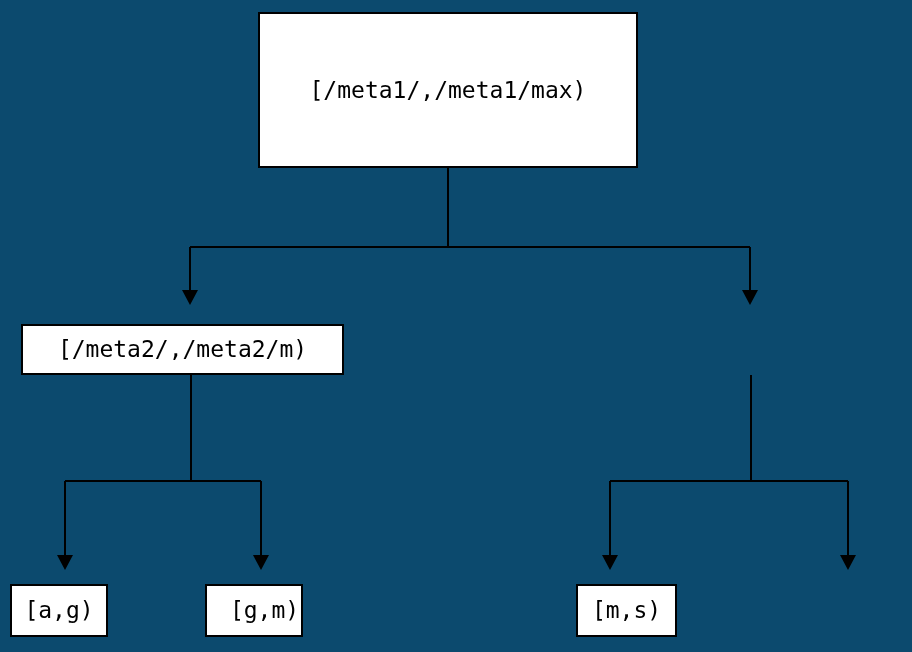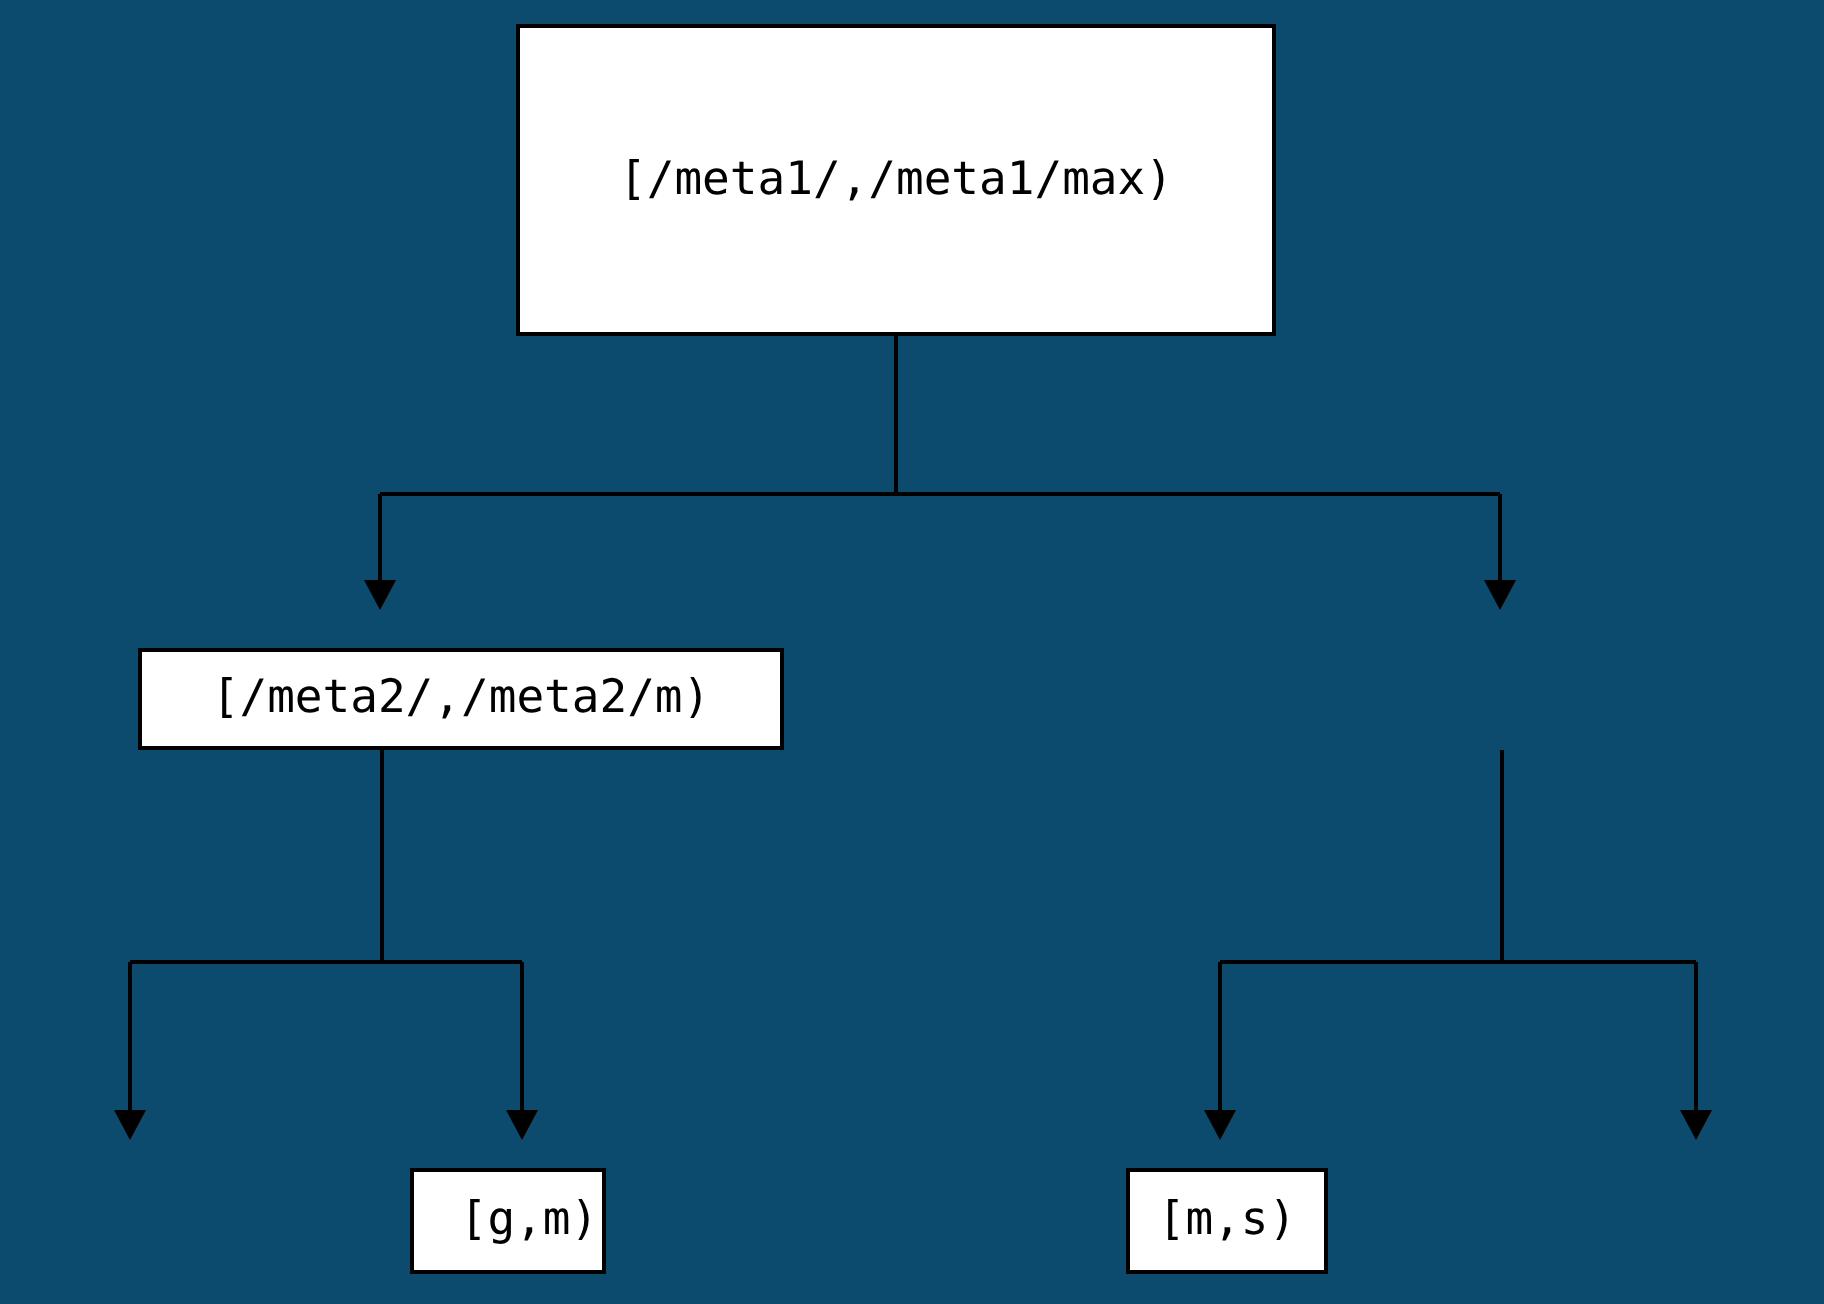--- a/index.html
+++ b/index.html
@@ -73,22 +73,23 @@
     <path class="edge-line" d="M 751 375 L 751 481"></path>
     <path class="edge-line" d="M 610 481 L 848 481"></path>
     <path class="edge-line" d="M 610 481 L 610 556"></path>
     <path class="edge-line" d="M 848 481 L 848 556"></path>
     <polygon class="arrow-head" points="602,555 618,555 610,570"></polygon>
     <polygon class="arrow-head" points="840,555 856,555 848,570"></polygon>
   </svg>
 
   <div class="node" id="node-root" style="left: 258px; top: 12px; width: 380px; height: 156px;">[/meta1/,/meta1/max)</div>
 
-  <div class="node" id="node-mid-left" style="left: 21px; top: 324px; width: 323px; height: 51px; margin-left: 48px;">[/meta2/,/meta2/m)</div>
+  <div class="node" id="node-mid-left" style="left: 21px; top: 324px; width: 323px; height: 51px;">[/meta2/,/meta2/m)</div>
 
 
+  <div class="node" id="node-leaf-1" style="left: 10px; top: 584px; width: 98px; height: 53px;">[a,g)</div>
 
   <div class="node" id="node-leaf-2" style="left: 205px; top: 584px; width: 98px; height: 53px; padding-left: 21px;">[g,m)</div>
 
-  <div class="node" id="node-leaf-3" style="left: 563px; top: 584px; width: 101px; height: 53px; text-align: center;">[m,s)</div>
+  <div class="node" id="node-leaf-3" style="left: 576px; top: 584px; width: 101px; height: 53px; text-align: center;">[m,s)</div>
 
 
 </div>
 
 </body></html>

